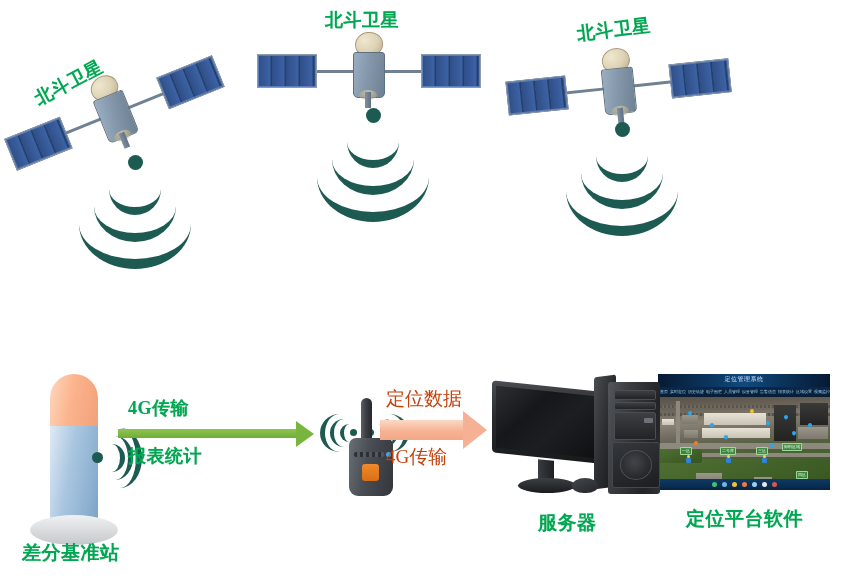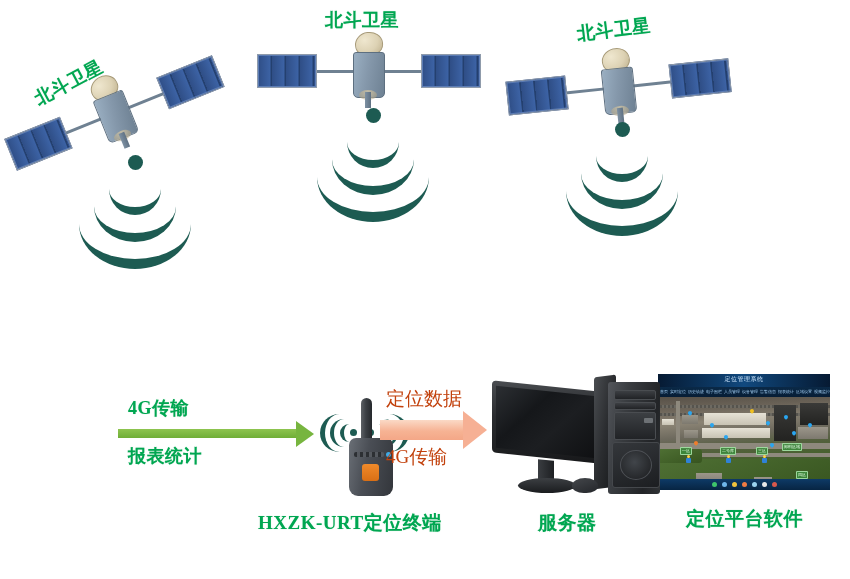--- a/index.html
+++ b/index.html
@@ -405,20 +405,34 @@
     </div>
 
     <div class="waves" style="left:54px; top:104px; width:110px; height:90px;">
       <div class="wave-dot" style="left:46px; top:0px; width:15px; height:15px;"></div>
       <div class="arc" style="left:27px; top:8px; width:52px; height:44px; border-width:0 0 8px 0;"></div>
       <div class="arc" style="left:12px; top:16px; width:82px; height:62px; border-width:0 0 9px 0;"></div>
       <div class="arc" style="left:-3px; top:24px; width:112px; height:80px; border-width:0 0 10px 0;"></div>
     </div>
   </div>
 
+  <div class="abs" style="left:30px; top:370px; width:130px; height:200px;">
+    <div class="bs-dome" style="left:20px; top:4px;"></div>
+    <div class="bs-body" style="left:20px; top:56px;"></div>
+    <div class="bs-base" style="left:0px; top:145px;"></div>
+
+    <div class="waves" style="left:62px; top:60px; width:46px; height:60px;">
+      <div class="wave-dot" style="left:0px; top:22px; width:11px; height:11px;"></div>
+      <div class="arc" style="left:6px; top:14px; width:22px; height:28px; border-width:0 5px 0 0; border-color:transparent #1d5b52 transparent transparent;"></div>
+      <div class="arc" style="left:6px; top:6px; width:30px; height:44px; border-width:0 5px 0 0; border-color:transparent #1d5b52 transparent transparent;"></div>
+      <div class="arc" style="left:6px; top:-2px; width:38px; height:60px; border-width:0 6px 0 0; border-color:transparent #1d5b52 transparent transparent;"></div>
+    </div>
+
+    <div class="abs glabel" style="left:-8px; top:170px; font-size:19px;">差分基准站</div>
+  </div>
 
   <div class="abs" style="left:118px; top:396px; width:210px; height:80px;">
     <div class="abs glabel" style="left:10px; top:0px; font-size:18px;">4G传输</div>
     <div class="arrow-line" style="left:0px; top:33px; width:180px;"></div>
     <div class="arrow-head" style="left:178px; top:25px;"></div>
     <div class="abs glabel" style="left:10px; top:48px; font-size:18px;">报表统计</div>
   </div>
 
   <div class="abs" style="left:318px; top:392px; width:200px; height:150px;">
 
@@ -437,21 +451,20 @@
     </div>
 
     <div class="abs" style="left:27px; top:6px; width:60px; height:112px;">
       <div class="term-ant" style="left:16px; top:0px;"></div>
       <div class="term-body" style="left:4px; top:40px;"></div>
       <div class="term-grill" style="left:9px; top:54px;"></div>
       <div class="term-led" style="left:41px; top:54px;"></div>
       <div class="term-btn" style="left:17px; top:66px;"></div>
     </div>
 
-    <div class="abs glabel" style="left:-60px; top:118px; font-size:19px;">HXZK-URT定位终端</div>
   </div>
 
   <div class="abs" style="left:380px; top:386px; width:130px; height:90px;">
     <div class="abs blabel" style="left:6px; top:0px; font-size:19px;">定位数据</div>
     <div class="block-arrow-body" style="left:0px; top:34px; width:83px; height:20px;"></div>
     <div class="block-arrow-head" style="left:83px; top:25px;"></div>
     <div class="abs blabel" style="left:6px; top:58px; font-size:19px;">4G传输</div>
   </div>
 
   <div class="abs" style="left:658px; top:374px; width:180px; height:180px;">

